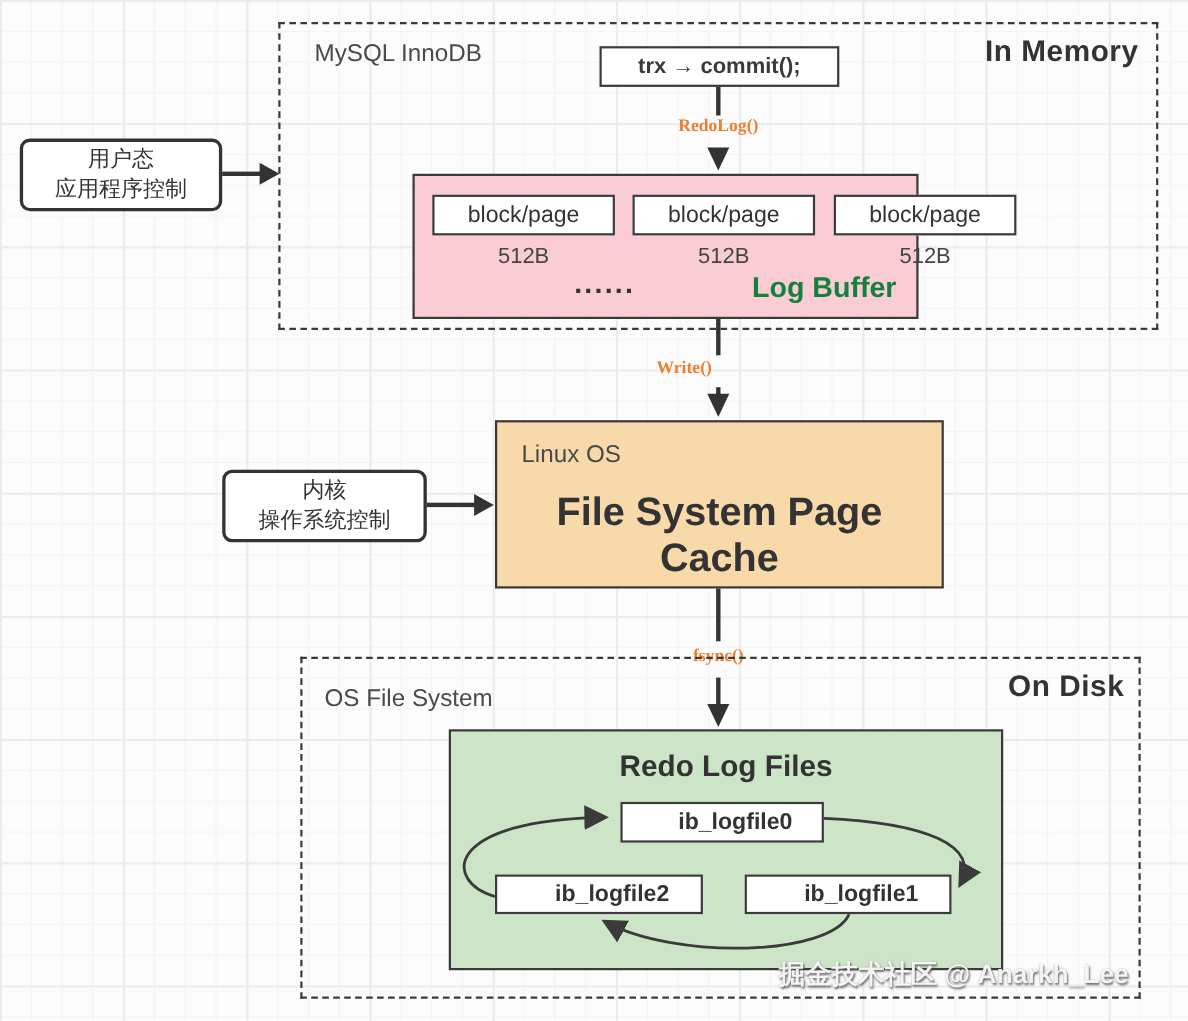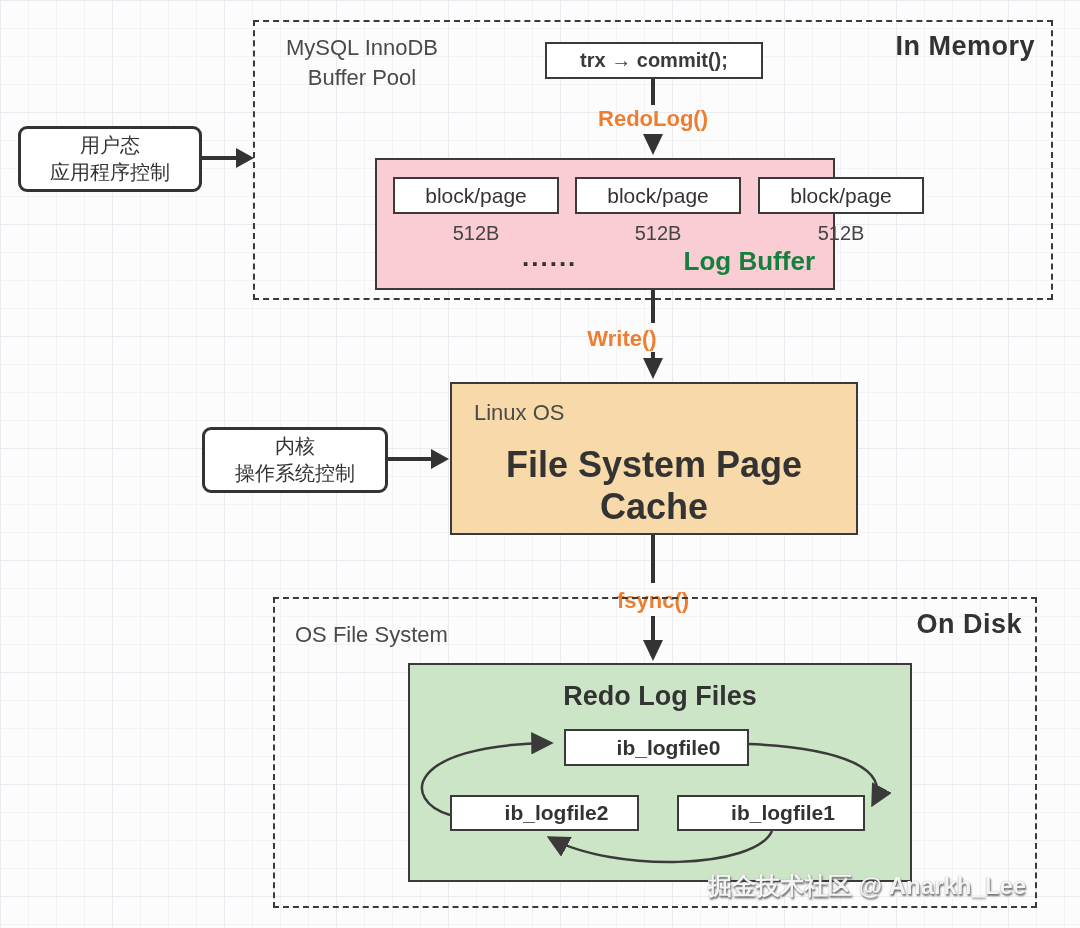--- a/index.html
+++ b/index.html
@@ -47,24 +47,25 @@
     display: flex;
     flex-direction: column;
     justify-content: center;
     align-items: center;
     font-size: 20px;
     color: #333;
     line-height: 1.35;
     text-align: center;
   }
   .call-label {
-    font-size: 22px;
+    font-size: 16px;
     font-weight: 700;
     text-align: center;
     white-space: nowrap;
+    font-family: Liberation Serif, serif;
   }
   .vshaft { width: 3.5px; background: #333; }
   .hshaft { height: 3.5px; background: #333; }
   .head-down {
     width: 0; height: 0;
     border-left: 10px solid transparent;
     border-right: 10px solid transparent;
     border-top: 21px solid #333;
   }
   .head-right {
@@ -98,21 +99,20 @@
 </style>
 </head>
 <body>
 
 <div id="canvas">
 
   <div class="abs dashed-region" style="left:253px; top:20px; width:800px; height:280px;"></div>
 
   <div class="abs soft-label" style="left:268px; top:33px; width:188px; text-align:center;">
     <div>MySQL InnoDB</div>
-    <div>Buffer Pool</div>
   </div>
 
   <div class="abs region-label" style="left:853px; top:31px; width:182px; text-align:right;">In Memory</div>
 
   <div class="abs solid-box" style="left:545px; top:42px; width:218px; height:37px; display:flex; align-items:center; justify-content:center; font-size:20px; font-weight:600;">trx → commit();</div>
 
   <div class="abs vshaft" style="left:651px; top:79px; height:26px;"></div>
   <div class="abs call-label" style="left:553px; top:106px; width:200px; color:#ee7e2f;">RedoLog()</div>
   <div class="abs head-down" style="left:643px; top:134px;"></div>
 

